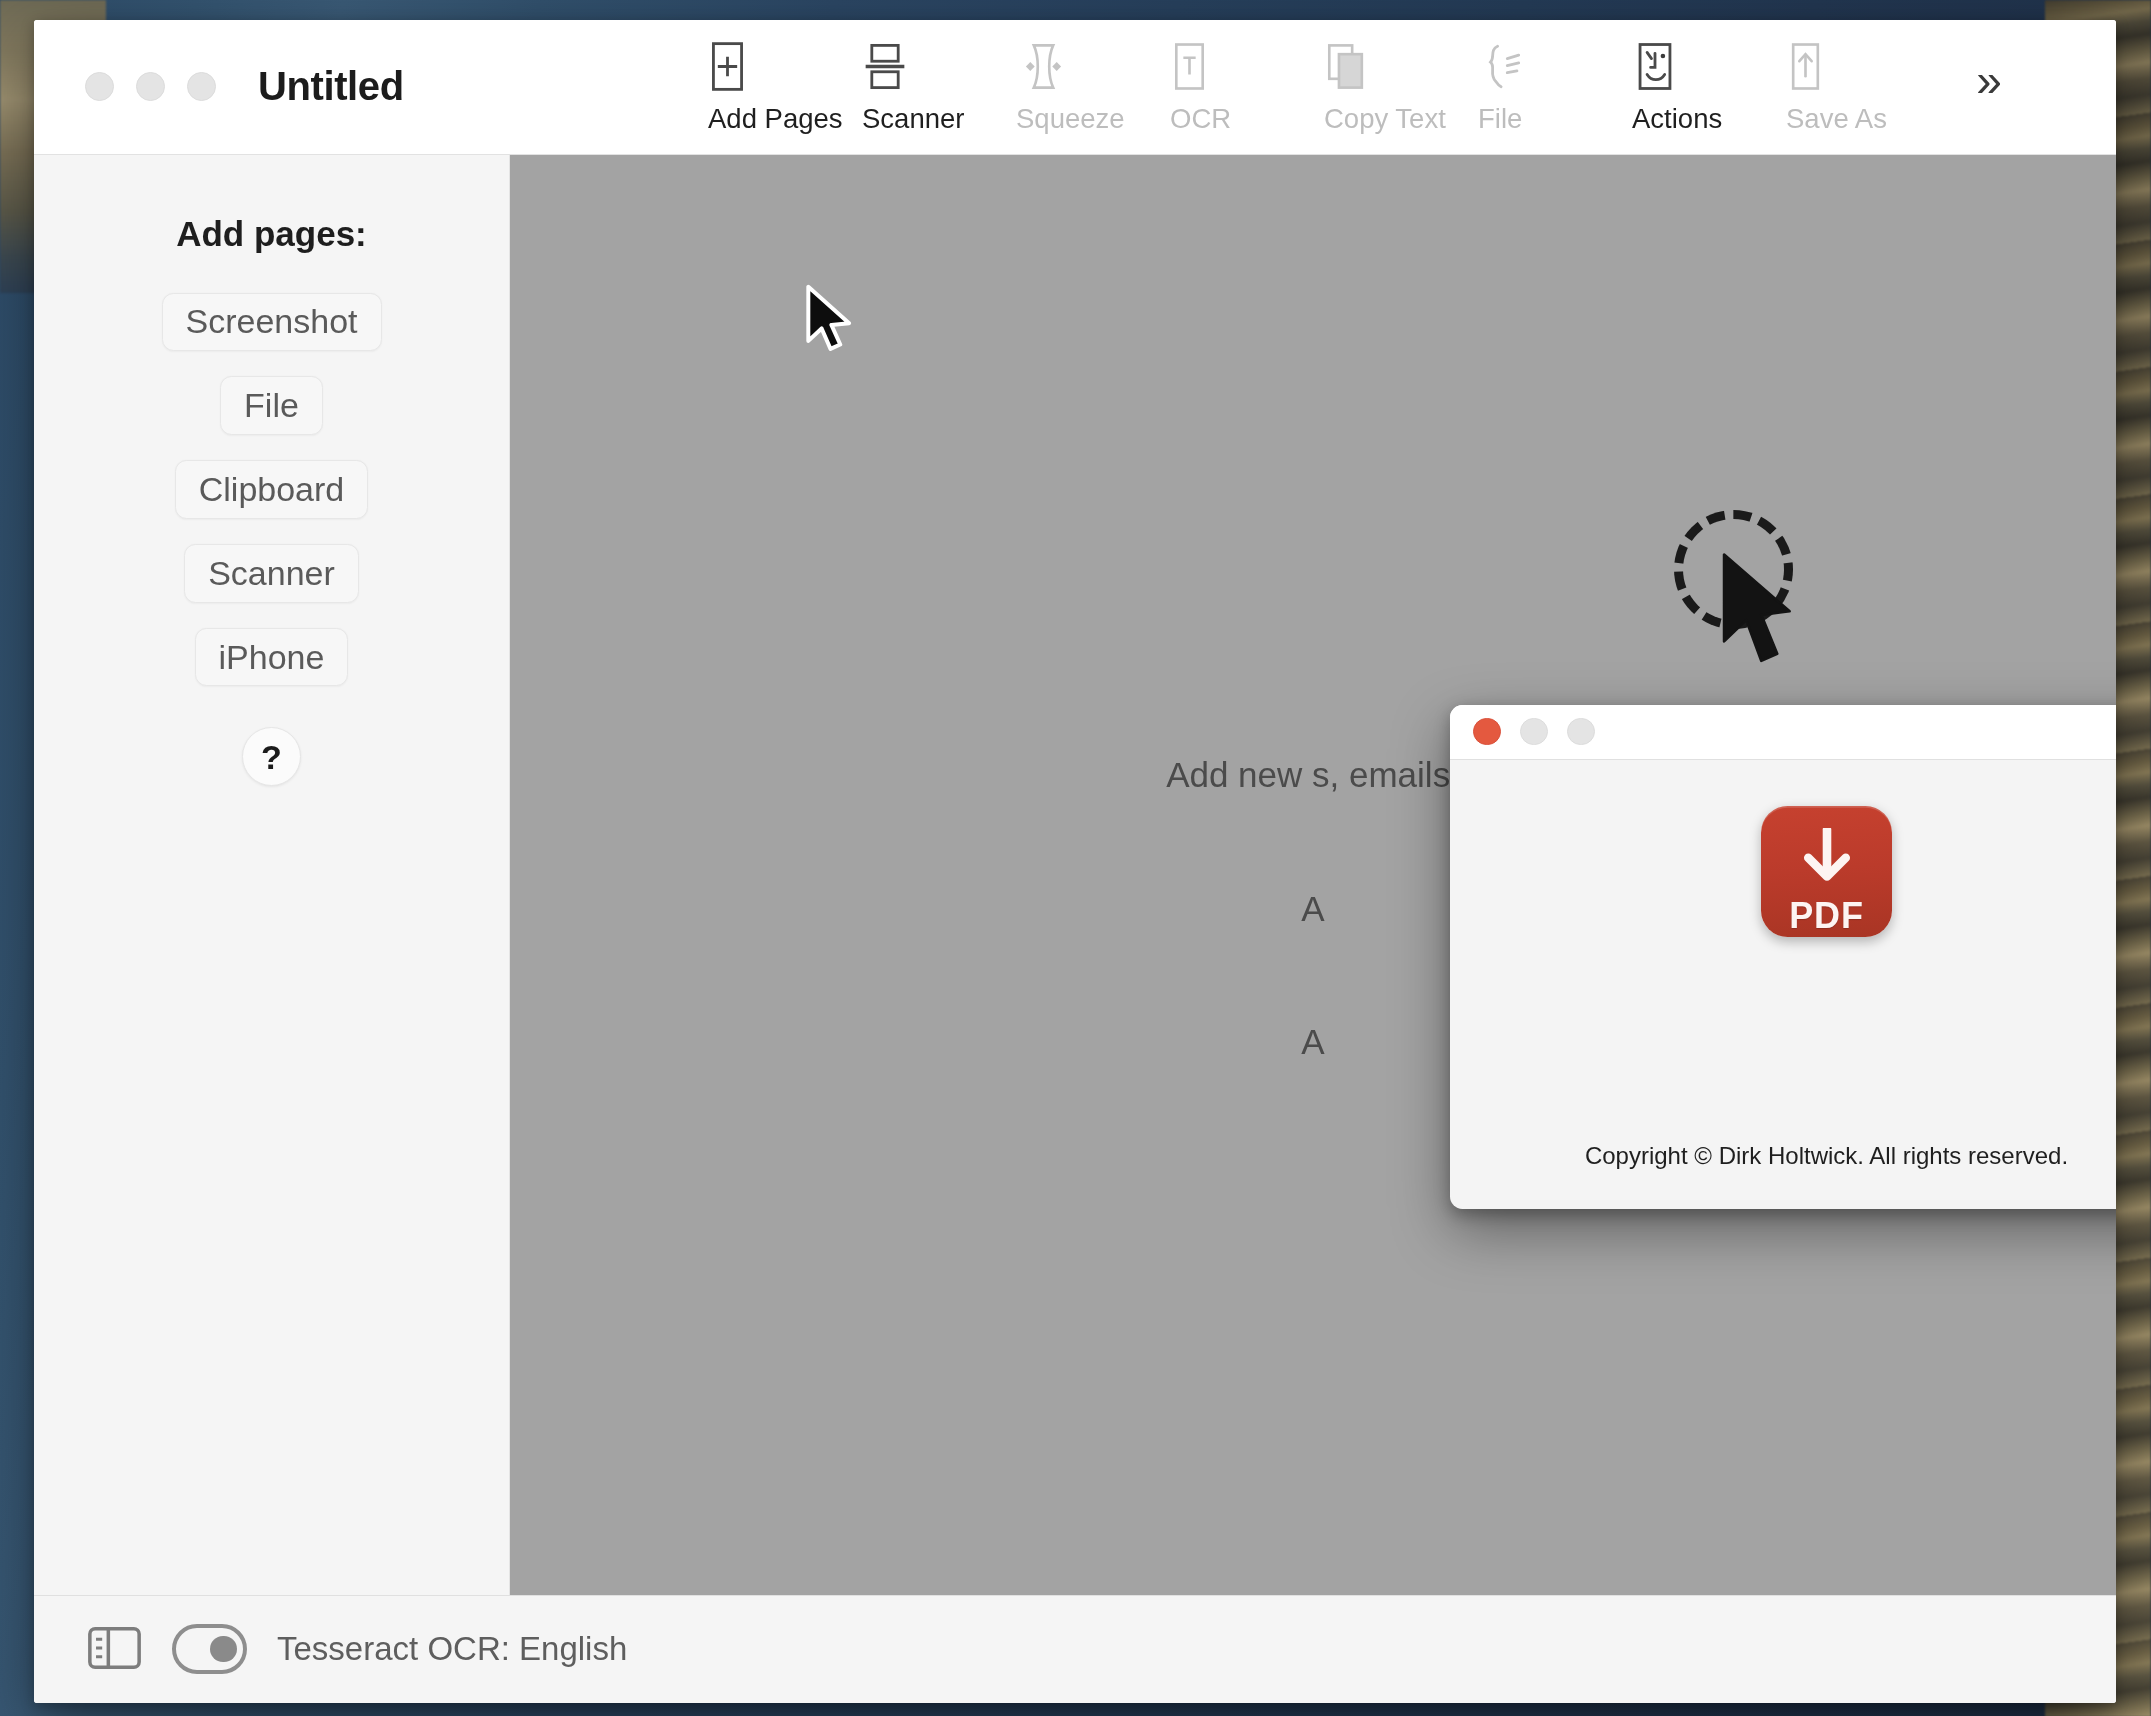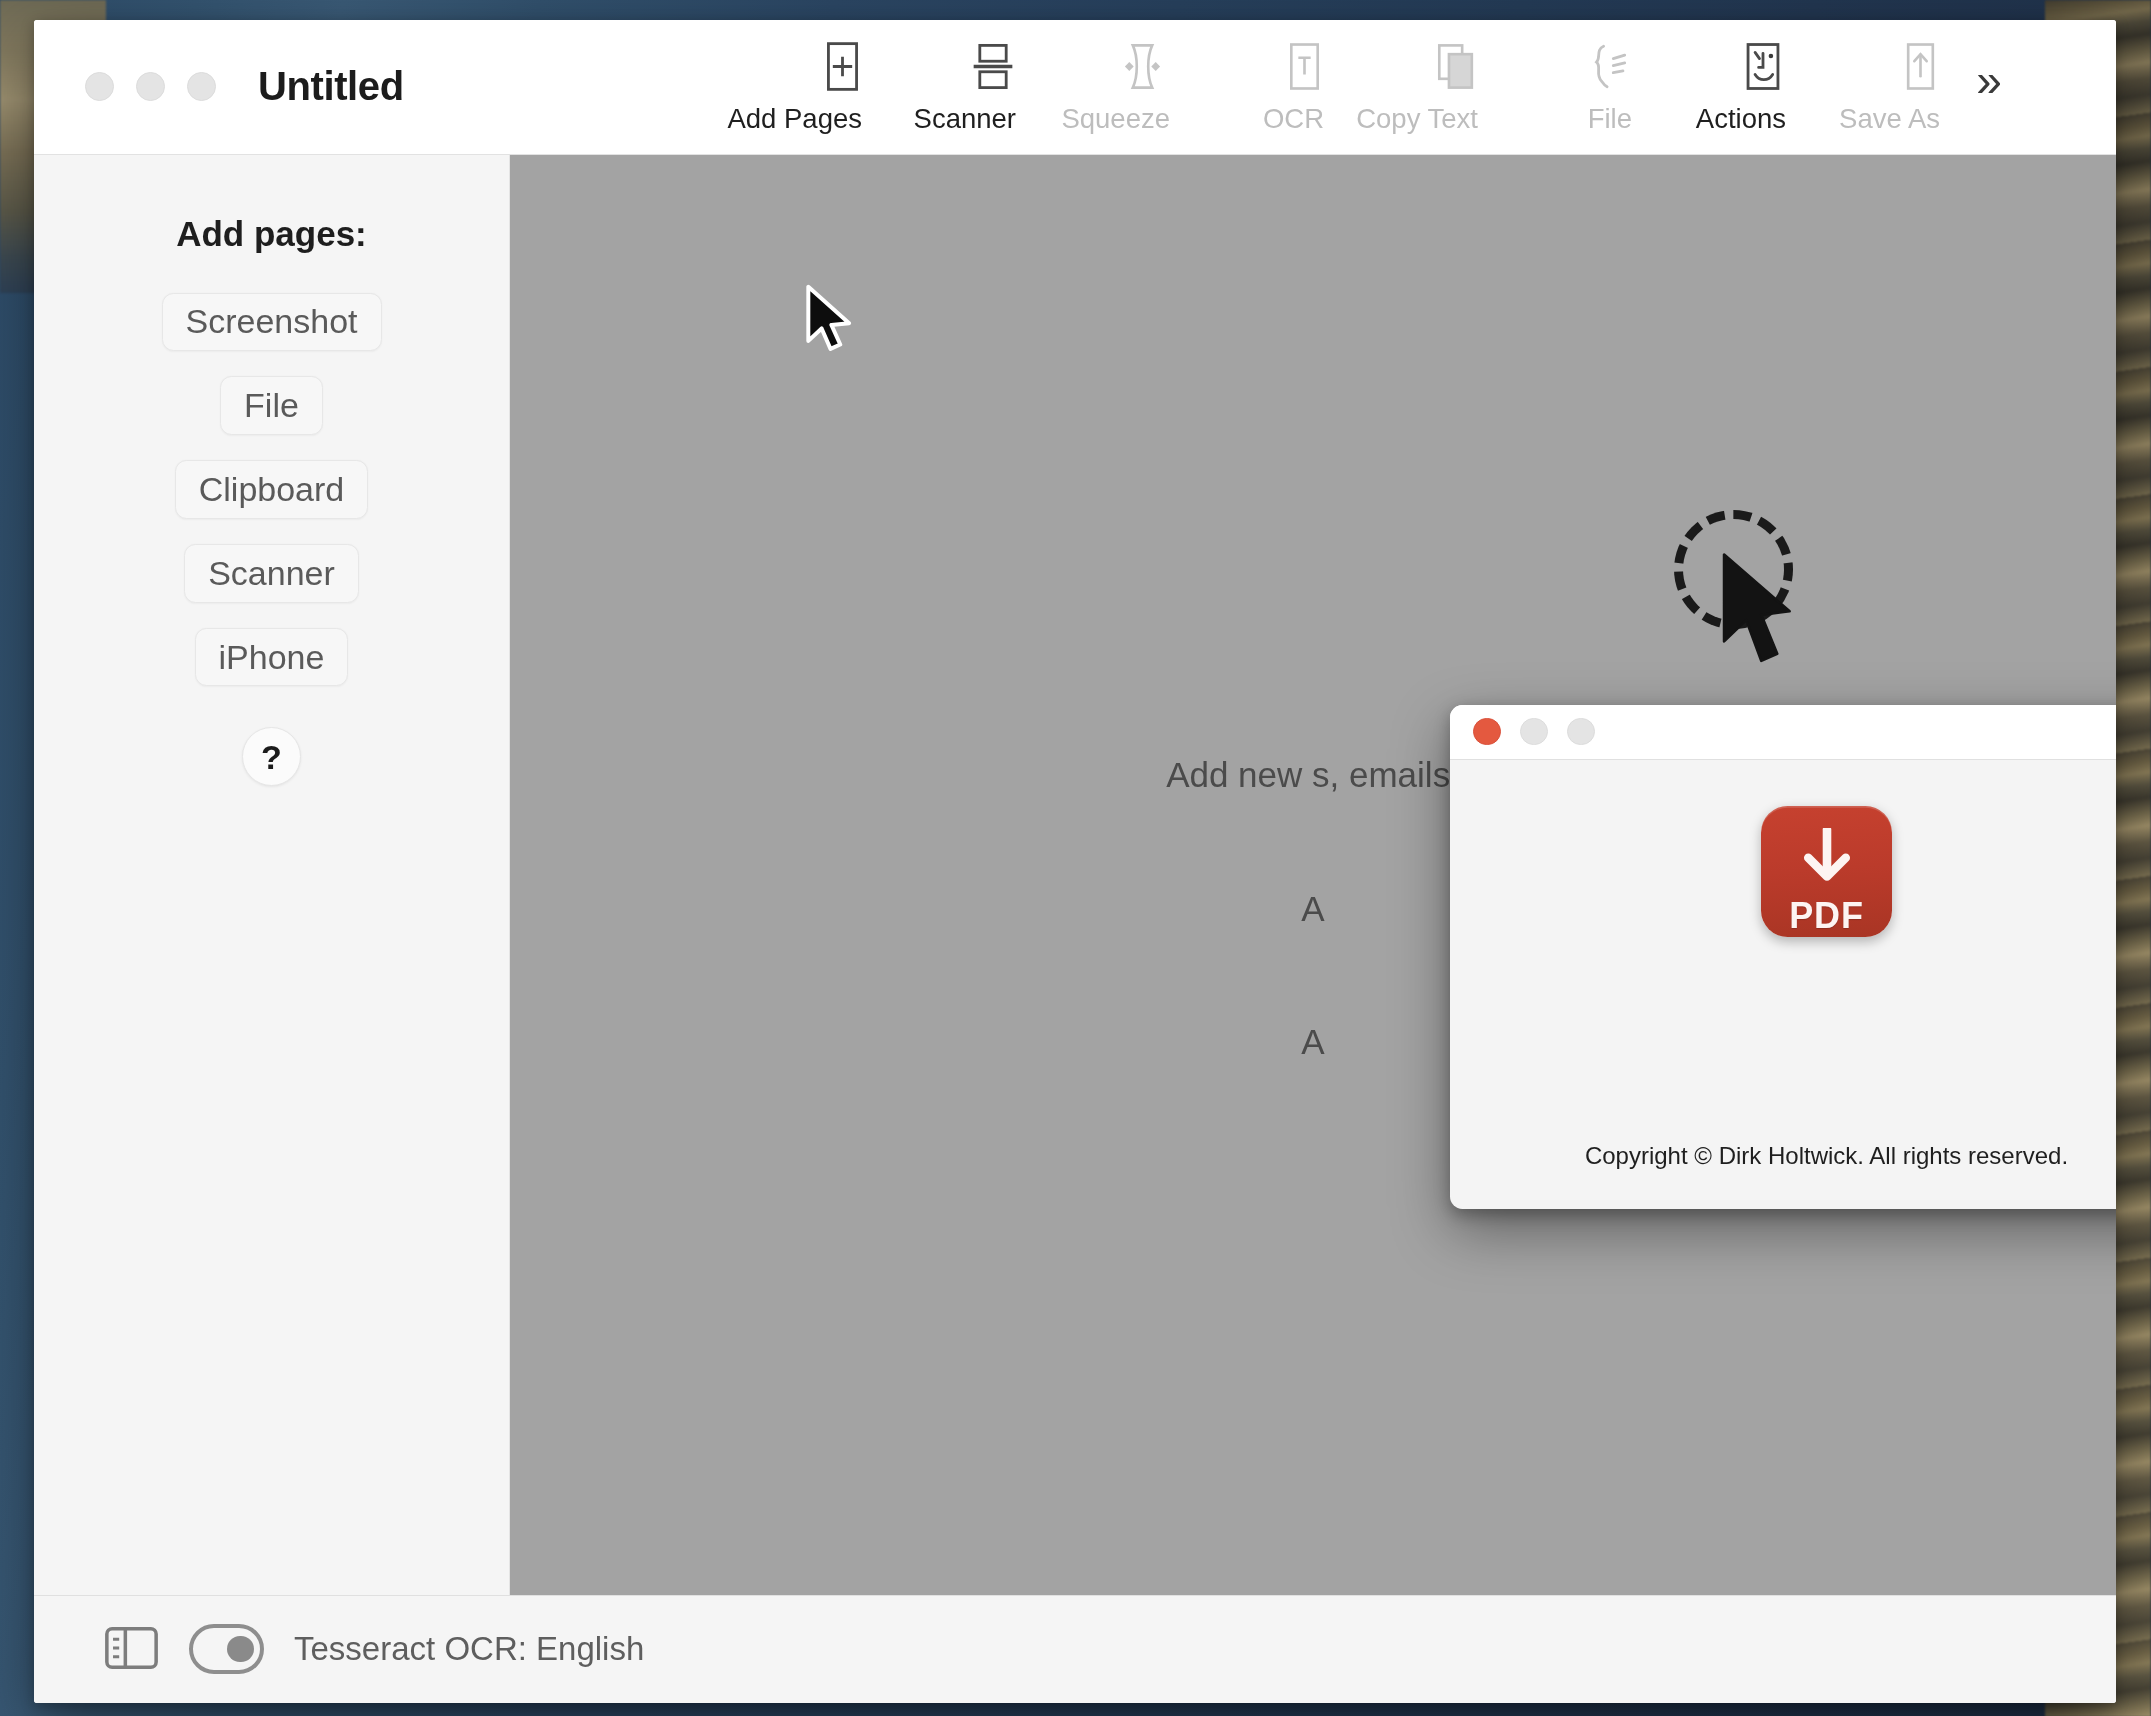--- a/index.html
+++ b/index.html
@@ -119,21 +119,21 @@
     height: 135px;
     display: flex;
     align-items: center;
     gap: 0;
   }
   .tool-item {
     width: 154px;
     height: 135px;
     display: flex;
     flex-direction: column;
-    align-items: flex-end;
+    align-items: flex-start;
     justify-content: center;
     gap: 8.9px;
     cursor: default;
   }
   .tool-icon {
     height: 55px;
     display: flex;
     align-items: center;
     justify-content: center;
   }
@@ -319,21 +319,21 @@
   }
 
   
   #statusbar {
     height: 108px;
     min-height: 108px;
     background: #f5f5f5;
     border-top: 1.8px solid #e0e0e0;
     display: flex;
     align-items: center;
-    padding-left: 70px;
+    padding-left: 53px;
     gap: 30px;
   }
   #status-toggle-track {
     width: 75px; height: 50px;
     border-radius: 25px;
     border: 4.4px solid #8e8e8e;
     background: #f5f5f5;
     display: flex;
     align-items: center;
     justify-content: flex-end;

